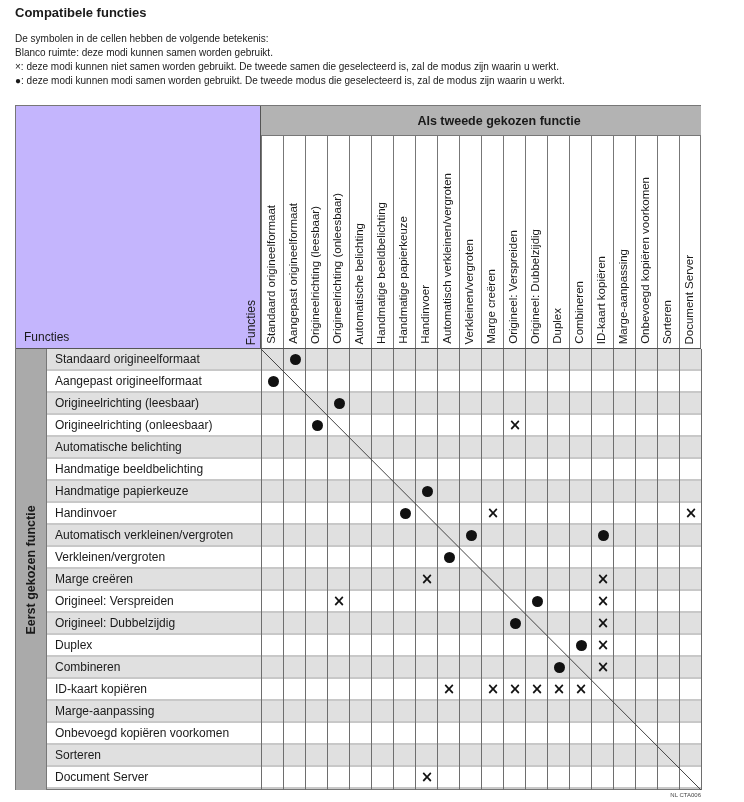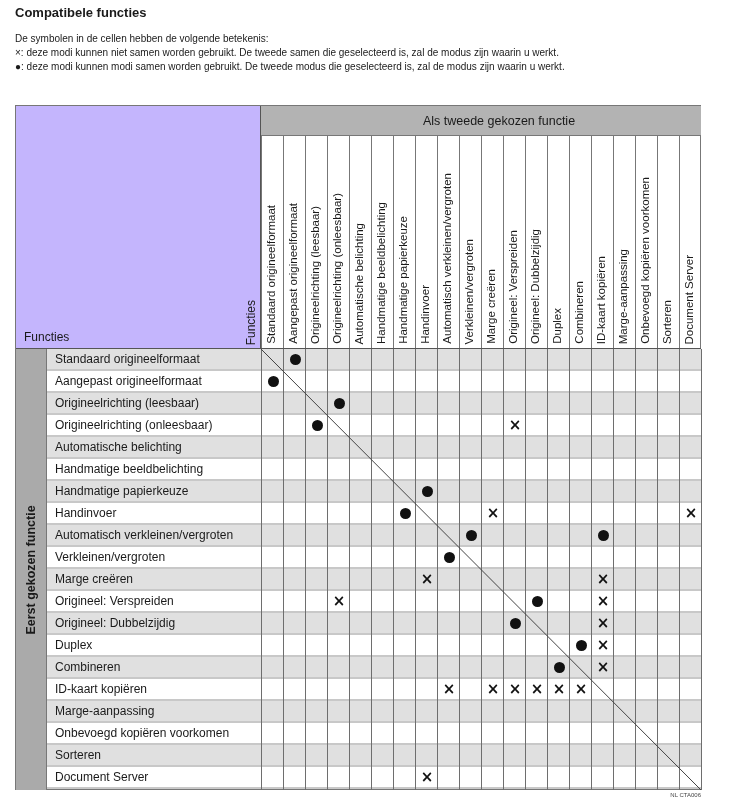--- a/index.html
+++ b/index.html
@@ -4,21 +4,21 @@
 <style>
   html, body { margin:0; padding:0; background:#ffffff; }
   body { width:744px; height:802px; position:relative; overflow:hidden; font-family:"Liberation Sans", sans-serif; color:#1a1a1a; }
   .title { position:absolute; left:15px; top:5px; font-size:13px; font-weight:bold; }
   .legend { position:absolute; left:15px; top:32px; font-size:10px; line-height:14px; }
   .legend div { white-space:nowrap; }
   .table { position:absolute; left:15px; top:105px; width:686px; height:685px; border:1px solid #777; box-sizing:border-box; }
   .corner { position:absolute; left:0; top:0; width:245px; height:243px; background:#c4b5fd; border-right:1px solid #555; border-bottom:1px solid #555; box-sizing:border-box; }
   .corner-label { position:absolute; left:8px; bottom:4px; font-size:12px; }
   .corner-rot { position:absolute; right:2px; bottom:3px; font-size:12px; writing-mode:vertical-rl; transform:rotate(180deg); }
-  .top-band { position:absolute; left:245px; top:0; width:440px; height:30px; background:#b3b3b3; border-bottom:1px solid #777; box-sizing:border-box; display:flex; align-items:center; justify-content:center; font-size:12.5px; font-weight:normal;padding-left:36px; }
+  .top-band { position:absolute; left:245px; top:0; width:440px; height:30px; background:#b3b3b3; border-bottom:1px solid #777; box-sizing:border-box; display:flex; align-items:center; justify-content:center; font-size:12.5px; font-weight:bold;padding-left:36px; }
   .col-headers { position:absolute; left:245px; top:30px; width:440px; height:213px; border-bottom:1px solid #555; box-sizing:border-box; }
   .col-h { position:absolute; top:0; width:22px; height:212px; border-left:1px solid #777; box-sizing:border-box; }
   .col-h span { position:absolute; left:3px; bottom:4px; writing-mode:vertical-rl; transform:rotate(180deg); font-size:11.5px; white-space:nowrap; }
   .side-band { position:absolute; left:0; top:243px; width:31px; height:441px; background:#aaaaaa; border-right:1px solid #777; box-sizing:border-box; }
   .side-band span { position:absolute; left:50%; top:50%; transform:translate(-50%,-50%) rotate(-90deg); font-size:12.5px; font-weight:bold; white-space:nowrap; }
   .rows { position:absolute; left:31px; top:243px; width:654px; }
   .row { position:absolute; left:0; width:654px; height:22px; border-bottom:2px solid #c8c8c8; box-sizing:border-box; }
   .row.odd { background:#e0e0e0; }
   .row.even { background:#ffffff; }
   .row-label { position:absolute; left:8px; top:3px; font-size:12px; white-space:nowrap; }
@@ -29,20 +29,21 @@
   .diag { position:absolute; left:245px; top:243px; width:440px; height:441px; pointer-events:none; }
   .footnote { position:absolute; right:43px; top:792px; font-size:6px; color:#444; }
 </style>
 </head>
 <body>
 
 <div class="title">Compatibele functies</div>
 
 <div class="legend">
   <div>De symbolen in de cellen hebben de volgende betekenis:</div>
+  <div>Blanco ruimte: deze modi kunnen samen worden gebruikt.</div>
   <div>×: deze modi kunnen niet samen worden gebruikt. De tweede samen die geselecteerd is, zal de modus zijn waarin u werkt.</div>
   <div>●: deze modi kunnen modi samen worden gebruikt. De tweede modus die geselecteerd is, zal de modus zijn waarin u werkt.</div>
 </div>
 
 <div class="table">
   <div class="corner">
     <span class="corner-label">Functies</span>
     <span class="corner-rot">Functies</span>
   </div>
   <div class="top-band">Als tweede gekozen functie</div>

